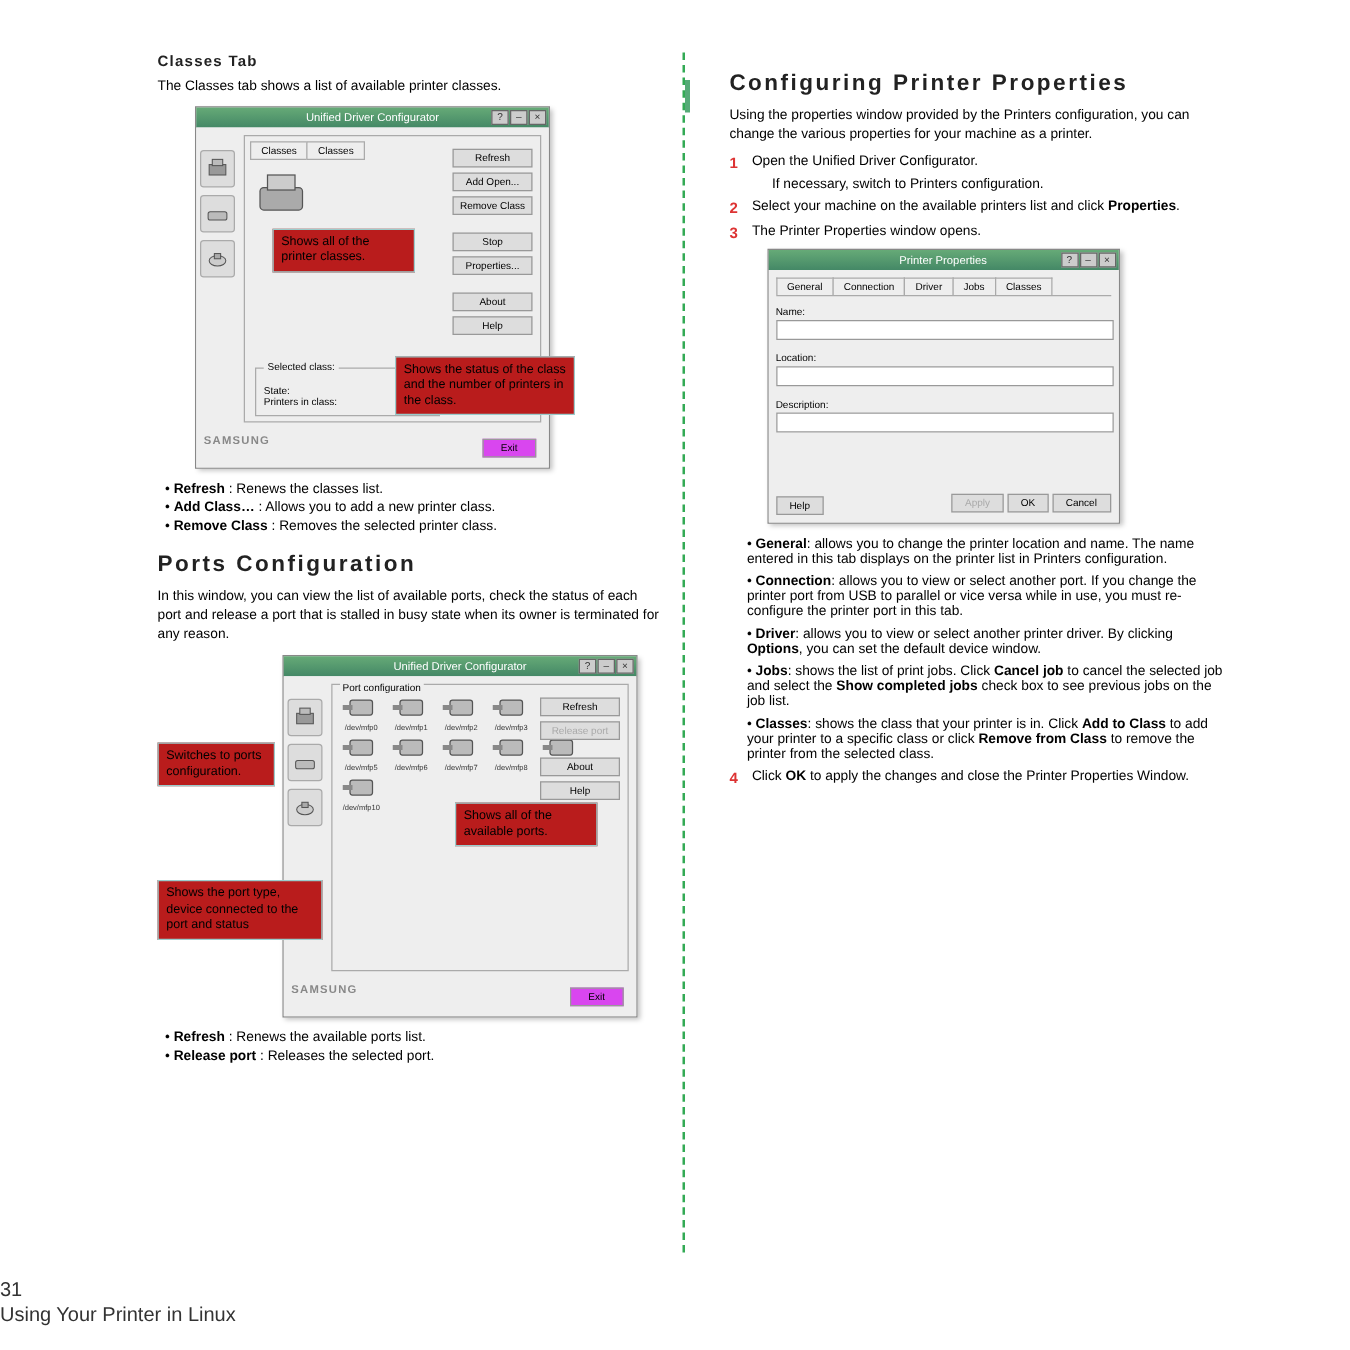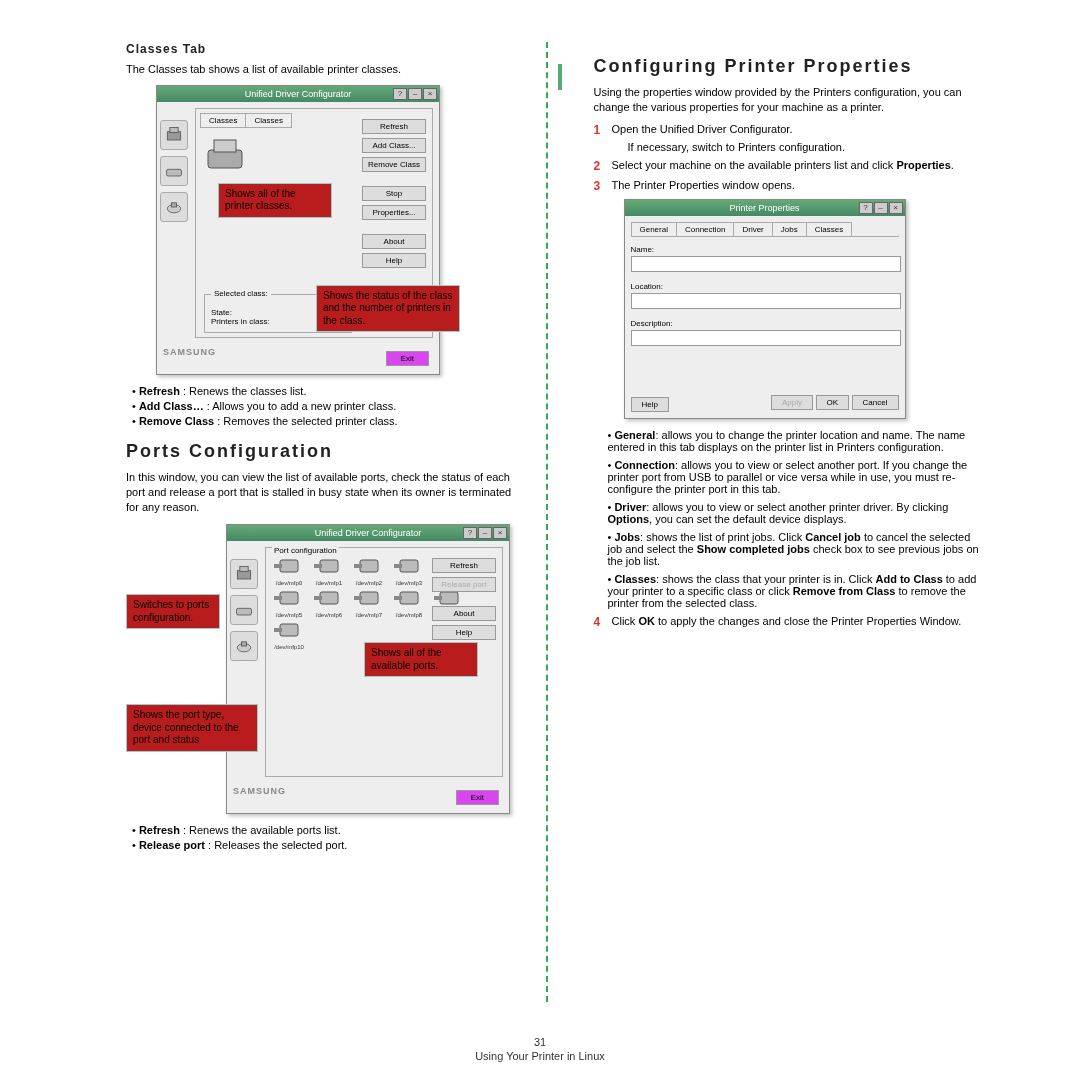--- a/index.html
+++ b/index.html
@@ -1,17 +1,17 @@
 <!DOCTYPE html>
 <html><head>
 <meta charset="utf-8">
 <style>
 body{margin:0;background:#fff;font-family:Arial,Helvetica,sans-serif;color:#000;font-size:11px}
 .page{width:1080px;height:1080px;position:relative;box-sizing:border-box;padding:42px 95px 20px 126px}
-.cols{display:flex;gap:28px;height:960px}
+.cols{display:flex;gap:18px;height:960px}
 .col{flex:1;position:relative}
 .divider{width:0;border-left:2px dashed #3a5}
 h3.section{font-size:12px;letter-spacing:1px;margin:0 0 6px 0;font-weight:700;color:#222}
 h2.section{font-size:18px;letter-spacing:2px;font-weight:700;color:#222;margin:14px 0 8px}
 p{margin:0 0 8px 0;line-height:1.35}
 ul.bul{list-style:none;padding-left:6px;margin:8px 0}
 ul.bul li{margin-bottom:3px}
 ol.steps{list-style:none;padding:0;margin:6px 0}
 ol.steps li{display:flex;margin-bottom:6px}
 ol.steps .num{color:#d33;font-weight:700;width:18px;flex-shrink:0;font-size:12px}
@@ -30,21 +30,21 @@
 .toptabs{display:flex;gap:0}
 .toptab{border:1px solid #aaa;padding:2px 8px;font-size:8px;background:#eee;margin-right:-1px}
 .rbtn{border:1px solid #999;background:#ddd;font-size:8px;padding:2px 0;text-align:center;width:62px;margin-bottom:4px}
 .rcol{position:absolute;right:6px;top:10px;display:flex;flex-direction:column}
 .fieldset{border:1px solid #aaa;margin:6px 4px 0 4px;padding:4px 6px 6px;font-size:8px}
 .legend{font-size:8px;position:relative;top:-10px;background:#eee;padding:0 3px}
 .porticons{display:flex;flex-wrap:wrap;gap:2px;width:210px;margin-top:4px}
 .porticon{width:38px;text-align:center}
 .porticon svg{width:30px;height:22px}
 .porticon .lbl{font-size:6px;color:#333}
-.footer{position:absolute;bottom:18px;left:0;right:0;text-align:center;font-size:11px;color:#333}
+.footer{position:absolute;bottom:18px;left:0;right:0;font-size:16px;color:#333}
 .footer .pg{display:block;margin-bottom:2px}
 .samsung{font-size:9px;color:#888;font-weight:700;letter-spacing:1px}
 .exitbtn{border:1px solid #999;background:#d946ef;font-size:8px;padding:2px 14px;float:right;margin:4px}
 .tabrow{display:flex;border-bottom:1px solid #aaa;margin-bottom:8px}
 .tabrow .t{border:1px solid #aaa;border-bottom:none;padding:2px 8px;font-size:8px;margin-right:-1px;background:#eee}
 .txtfield{border:1px solid #999;background:#fff;height:14px;width:100%;margin-top:2px}
 .lbl8{font-size:8px}
 .pbtn{border:1px solid #999;background:#ddd;font-size:8px;padding:2px 10px}
 .wrap-win{position:relative;margin:6px 0 10px 30px}
 .wrap-win2{position:relative;margin:10px 0 10px 100px}
@@ -95,21 +95,21 @@
           <div class="toptabs">
             <div class="toptab">Classes</div>
             <div class="toptab">Classes</div>
           </div>
           <svg width="42" height="38" style="margin:8px 0 0 4px">
                   <rect x="4" y="14" width="34" height="18" rx="3" fill="#aaa" stroke="#555"></rect>
                   <rect x="10" y="4" width="22" height="12" fill="#ccc" stroke="#555"></rect>
                 </svg>
           <div class="rcol">
             <div class="rbtn">Refresh</div>
-            <div class="rbtn">Add Class...</div>
+            <div class="rbtn">Add Open...</div>
             <div class="rbtn">Remove Class</div>
             <div style="height:10px"></div>
             <div class="rbtn">Stop</div>
             <div class="rbtn">Properties...</div>
             <div style="height:10px"></div>
             <div class="rbtn">About</div>
             <div class="rbtn">Help</div>
           </div>
           <div class="fieldset" style="position:absolute;bottom:4px;left:4px;right:76px">
             <span class="legend">Selected class:</span>
@@ -290,21 +290,21 @@
           <span class="pbtn">OK</span>
           <span class="pbtn">Cancel</span>
         </span>
       </div>
     </div>
   </div>
 
   <ul class="tabdesc">
     <li>• <span class="bold">General</span>: <span>allows you to change the printer location and name. The name entered in this tab displays on the printer list in Printers configuration.</span></li>
     <li>• <span class="bold">Connection</span>: <span>allows you to view or select another port. If you change the printer port from USB to parallel or vice versa while in use, you must re-configure the printer port in this tab.</span></li>
-    <li>• <span class="bold">Driver</span>: <span>allows you to view or select another printer driver. By clicking</span> <span class="bold">Options</span><span>, you can set the default device displays.</span></li>
+    <li>• <span class="bold">Driver</span>: <span>allows you to view or select another printer driver. By clicking</span> <span class="bold">Options</span><span>, you can set the default device window.</span></li>
     <li>• <span class="bold">Jobs</span>: <span>shows the list of print jobs. Click</span> <span class="bold">Cancel job</span> <span>to cancel the selected job and select the</span> <span class="bold">Show completed jobs</span> <span>check box to see previous jobs on the job list.</span></li>
     <li>• <span class="bold">Classes</span>: <span>shows the class that your printer is in. Click</span> <span class="bold">Add to Class</span> <span>to add your printer to a specific class or click</span> <span class="bold">Remove from Class</span> <span>to remove the printer from the selected class.</span></li>
   </ul>
   <ol class="steps">
     <li>
             <span class="num">4</span>
             <span class="body"><span>Click</span> <span class="bold">OK</span> <span>to apply the changes and close the Printer Properties Window.</span></span>
           </li>
   </ol>
 </div>

